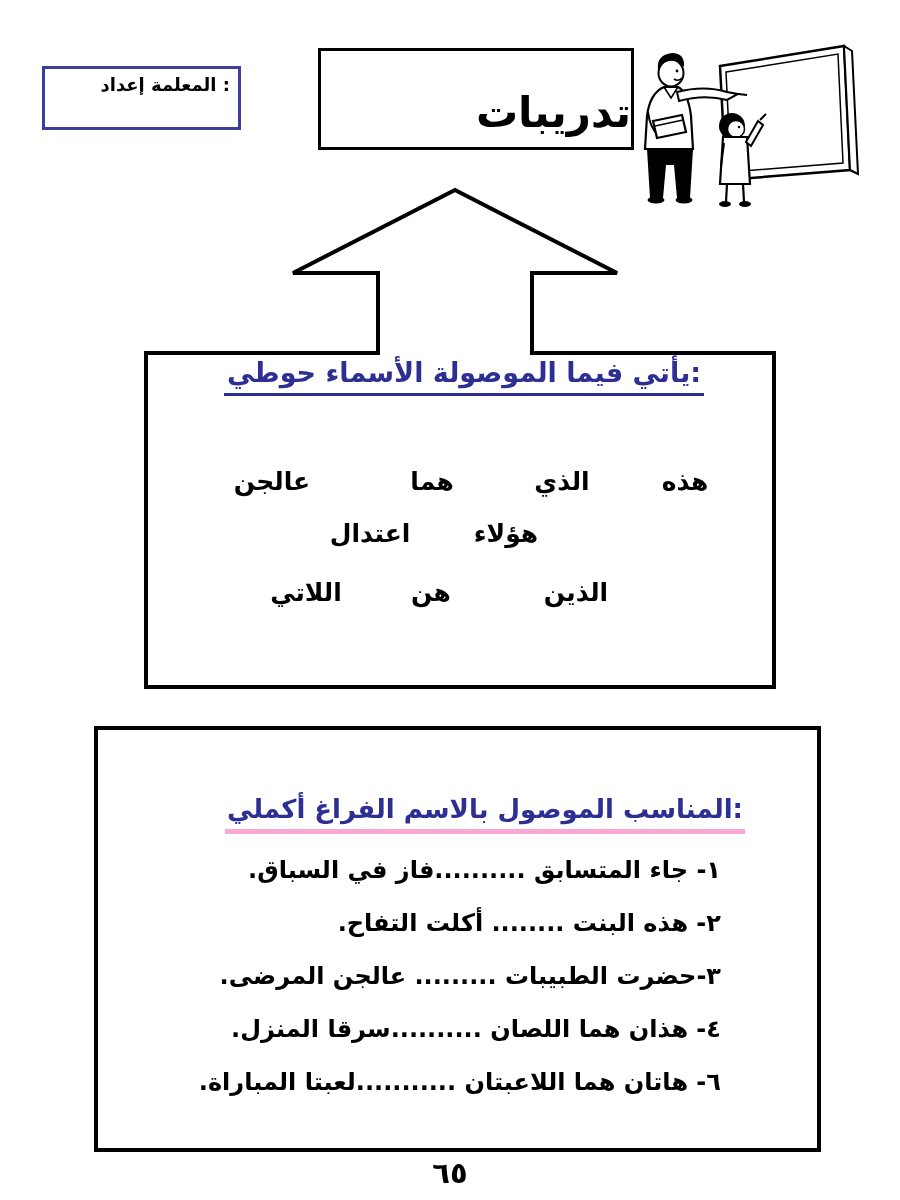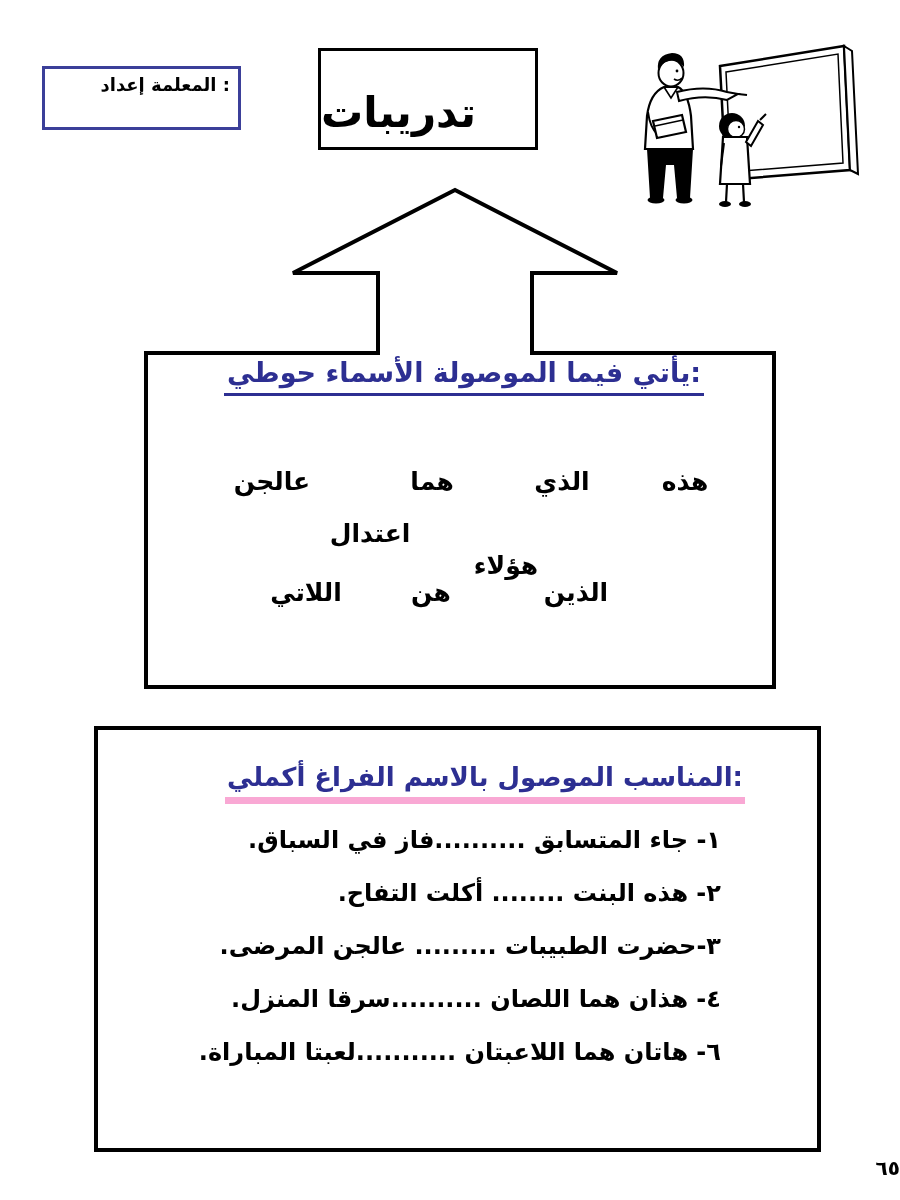--- a/index.html
+++ b/index.html
@@ -9,61 +9,61 @@
     font-family:"DejaVu Sans", sans-serif; color:#000;
   }
   
   .teacher-box {
     position:absolute; left:42px; top:66px; width:199px; height:64px;
     border:3px solid #3b3f99; box-sizing:border-box;
     padding:3px 8px 0 4px; text-align:right;
     font-size:18px; font-weight:bold; line-height:26px; direction:ltr;
   }
   .title-box {
-    position:absolute; left:318px; top:48px; width:220px; height:102px;
+    position:absolute; left:318px; top:48px; width:316px; height:102px;
     border:3px solid #000; box-sizing:border-box;
-    display:flex; align-items:flex-end; justify-content:flex-start;
+    display:flex; align-items:flex-end; justify-content:flex-end;
     padding-bottom:10px; font-size:42px; font-weight:bold;
   }
   .clipart { position:absolute; left:620px; top:36px; width:250px; height:178px; }
   
   .callout { position:absolute; left:140px; top:183px; }
   .s1-heading {
     position:absolute; left:146px; top:357px; width:627px;
     text-align:center; font-size:27px; font-weight:bold;
     color:#2d2f92; direction:ltr;
   }
   .s1-heading .u { display:inline-block; border-bottom:3px solid #2d2f92; padding:0 3px 5px;margin-left:9px; }
   .pronoun {
     position:absolute; transform:translateX(-50%);
     font-size:25px; font-weight:bold; white-space:nowrap; direction:rtl;
   }
   .w0 { left:685px; top:467px; } .w1 { left:562px; top:467px; }
   .w2 { left:432px; top:467px; } .w3 { left:272px; top:467px; }
-  .w4 { left:506px; top:519px;margin-top:32px; } .w5 { left:370px; top:519px; }
+  .w4 { left:506px; top:519px; } .w5 { left:370px; top:519px; }
   .w6 { left:576px; top:578px; } .w7 { left:431px; top:578px; }
   .w8 { left:306px; top:578px; }
   
   .box2 {
     position:absolute; left:94px; top:726px; width:727px; height:426px;
     border:4px solid #000; box-sizing:border-box;
   }
   .s2-heading {
     margin-top:32px; padding-right:72px; text-align:right;
     font-size:26px; font-weight:bold; color:#2d2f92; direction:ltr;
   }
-  .s2-heading .u { display:inline-block; border-bottom:7px solid #f9a8d4; padding:0 2px 5px; }
+  .s2-heading .u { display:inline-block; border-bottom:5px solid #f9a8d4; padding:0 2px 5px;margin-top:32px; }
   .items { margin-top:10px; padding-right:96px; }
   .item {
     direction:rtl; text-align:right;
     font-size:24px; font-weight:bold; line-height:53px; white-space:nowrap;margin-left:48px;
   }
   .page-number {
     position:absolute; top:1156px; left:0; width:100%;
-    text-align:right; font-size:20px; font-weight:bold; letter-spacing:9px;
+    text-align:center; font-size:29px; font-weight:bold; letter-spacing:9px;
   }
 </style>
 </head>
 <body>
 
 <div class="page">
 
   <div class="teacher-box">
     <div><span dir="rtl" style="unicode-bidi: isolate;">إعداد</span> <span dir="rtl" style="unicode-bidi: isolate;">المعلمة</span> :</div>
   </div>

